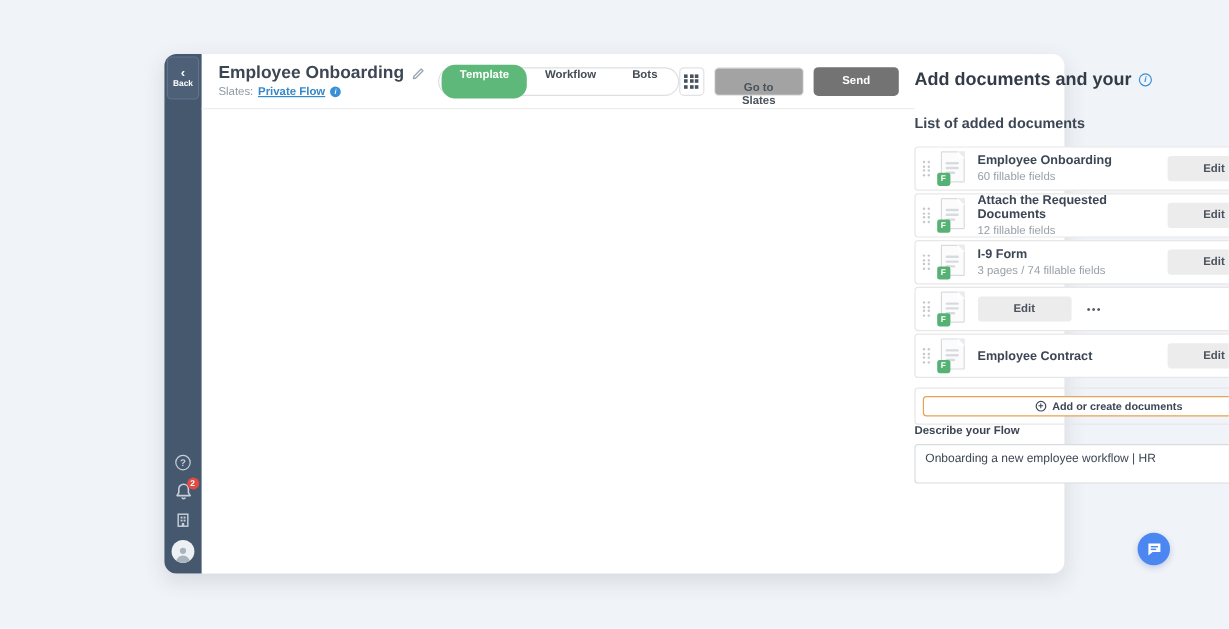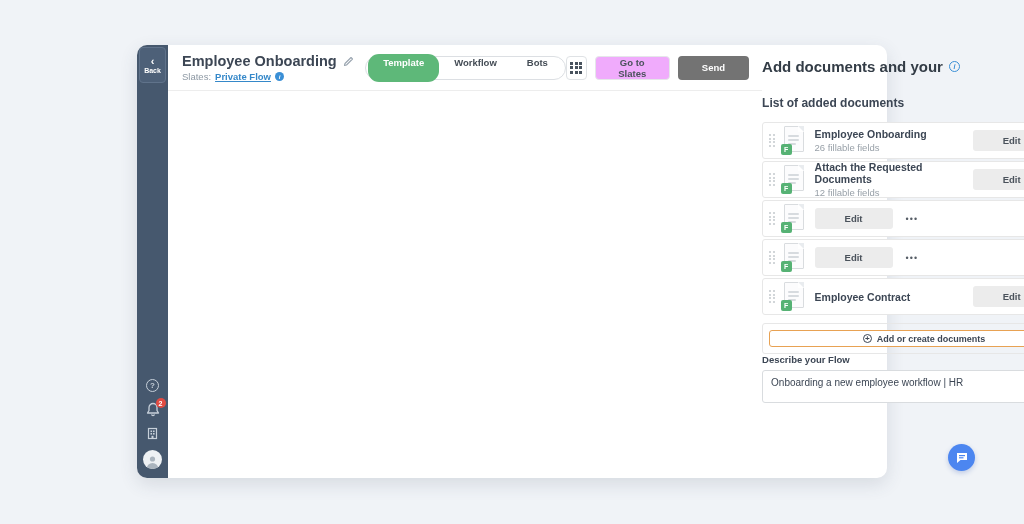--- a/index.html
+++ b/index.html
@@ -77,21 +77,21 @@
   }
   .tab.active { background:#5eb879; color:#fff; }
   .header-right { flex:1; display:flex; justify-content:flex-end; align-items:center; gap:8px; }
   .grid-btn {
     width:24px; height:24px; border:1px solid #dfe2e5; border-radius:4px;
     background:#fff; display:flex; align-items:center; justify-content:center; cursor:pointer;
   }
   .grid-glyph { display:grid; grid-template-columns:repeat(3,3px); grid-gap:1.5px; }
   .grid-glyph i { width:3px; height:3px; background:#48525d; }
   .slates-btn {
-    height:24px; padding:0 13px; background:#f0abfc; border:1px solid #e5e7e9;
+    height:24px; padding:11px 13px; background:#a3a3a3; border:1px solid #e5e7e9;
     border-radius:4px; font-size:9.5px; font-weight:bold; color:#4a525b;
     cursor:pointer; font-family:inherit;
   }
   .send-btn {
     height:24px; padding:0 24px; background:#737373; border:none; border-radius:4px;
     font-size:9.5px; font-weight:bold; color:#fff; cursor:pointer; font-family:inherit;text-align:center;
   }
   
   .content { flex:1; display:flex; flex-direction:column; align-items:center; padding-top:13px; }
   .col { width:324px; }
@@ -276,21 +276,21 @@
       <span class="doc-page">
         <span class="doc-fold"></span>
         <span class="doc-line" style="top:8px; width:11px;"></span>
         <span class="doc-line" style="top:12px; width:11px;"></span>
         <span class="doc-line" style="top:16px; width:8px;"></span>
       </span>
       <span class="f-badge">F</span>
     </span>
     <span class="doc-text">
       <div class="doc-name">Employee Onboarding</div>
-      <div class="doc-meta">26 fillable fields</div>
+      <div class="doc-meta">60 fillable fields</div>
     </span>
     <button class="edit-btn">Edit</button>
     <span class="dots-menu">•••</span>
   </div>
 
   <div class="doc-row">
     <span class="drag-handle">
                 <i></i>
                 <i></i>
                 <i></i>
@@ -330,20 +330,24 @@
               </span>
     <span class="doc-icon">
       <span class="doc-page">
         <span class="doc-fold"></span>
         <span class="doc-line" style="top:8px; width:11px;"></span>
         <span class="doc-line" style="top:12px; width:11px;"></span>
         <span class="doc-line" style="top:16px; width:8px;"></span>
       </span>
       <span class="f-badge">F</span>
     </span>
+    <span class="doc-text">
+      <div class="doc-name">I-9 Form</div>
+      <div class="doc-meta">3 pages / 74 fillable fields</div>
+    </span>
     <button class="edit-btn">Edit</button>
     <span class="dots-menu">•••</span>
   </div>
 
   <div class="doc-row">
     <span class="drag-handle">
                 <i></i>
                 <i></i>
                 <i></i>
                 <i></i>

